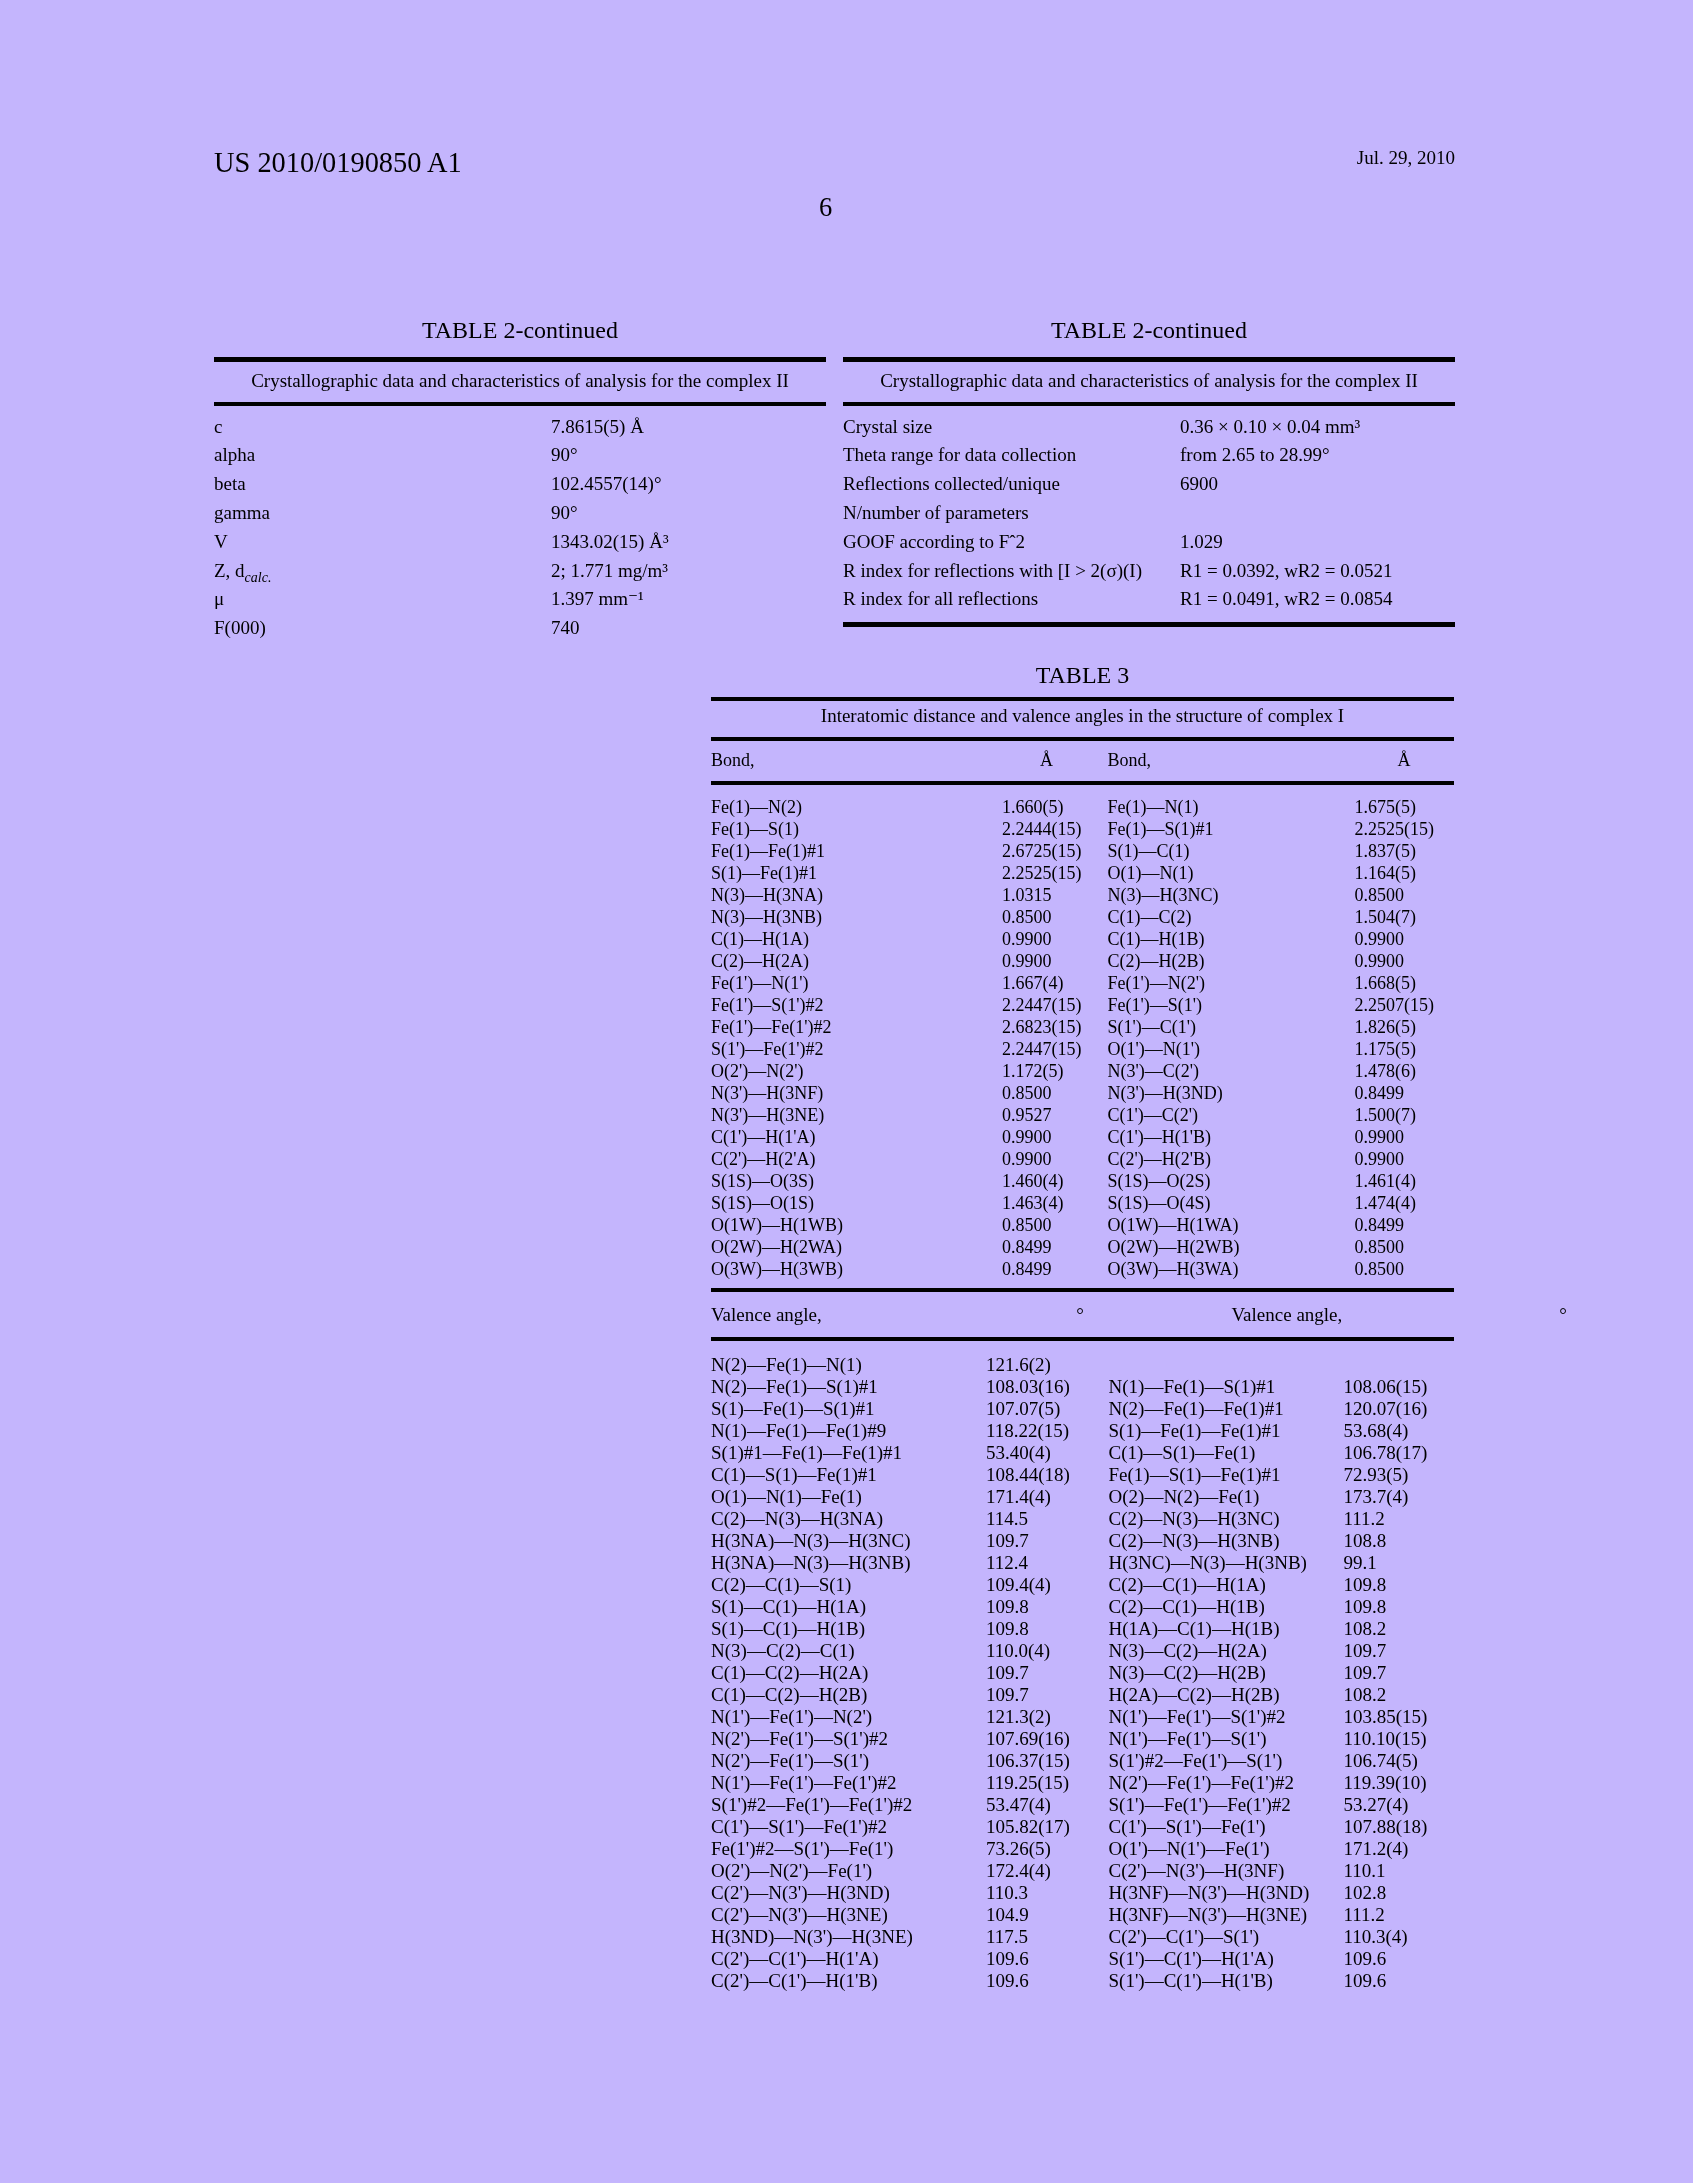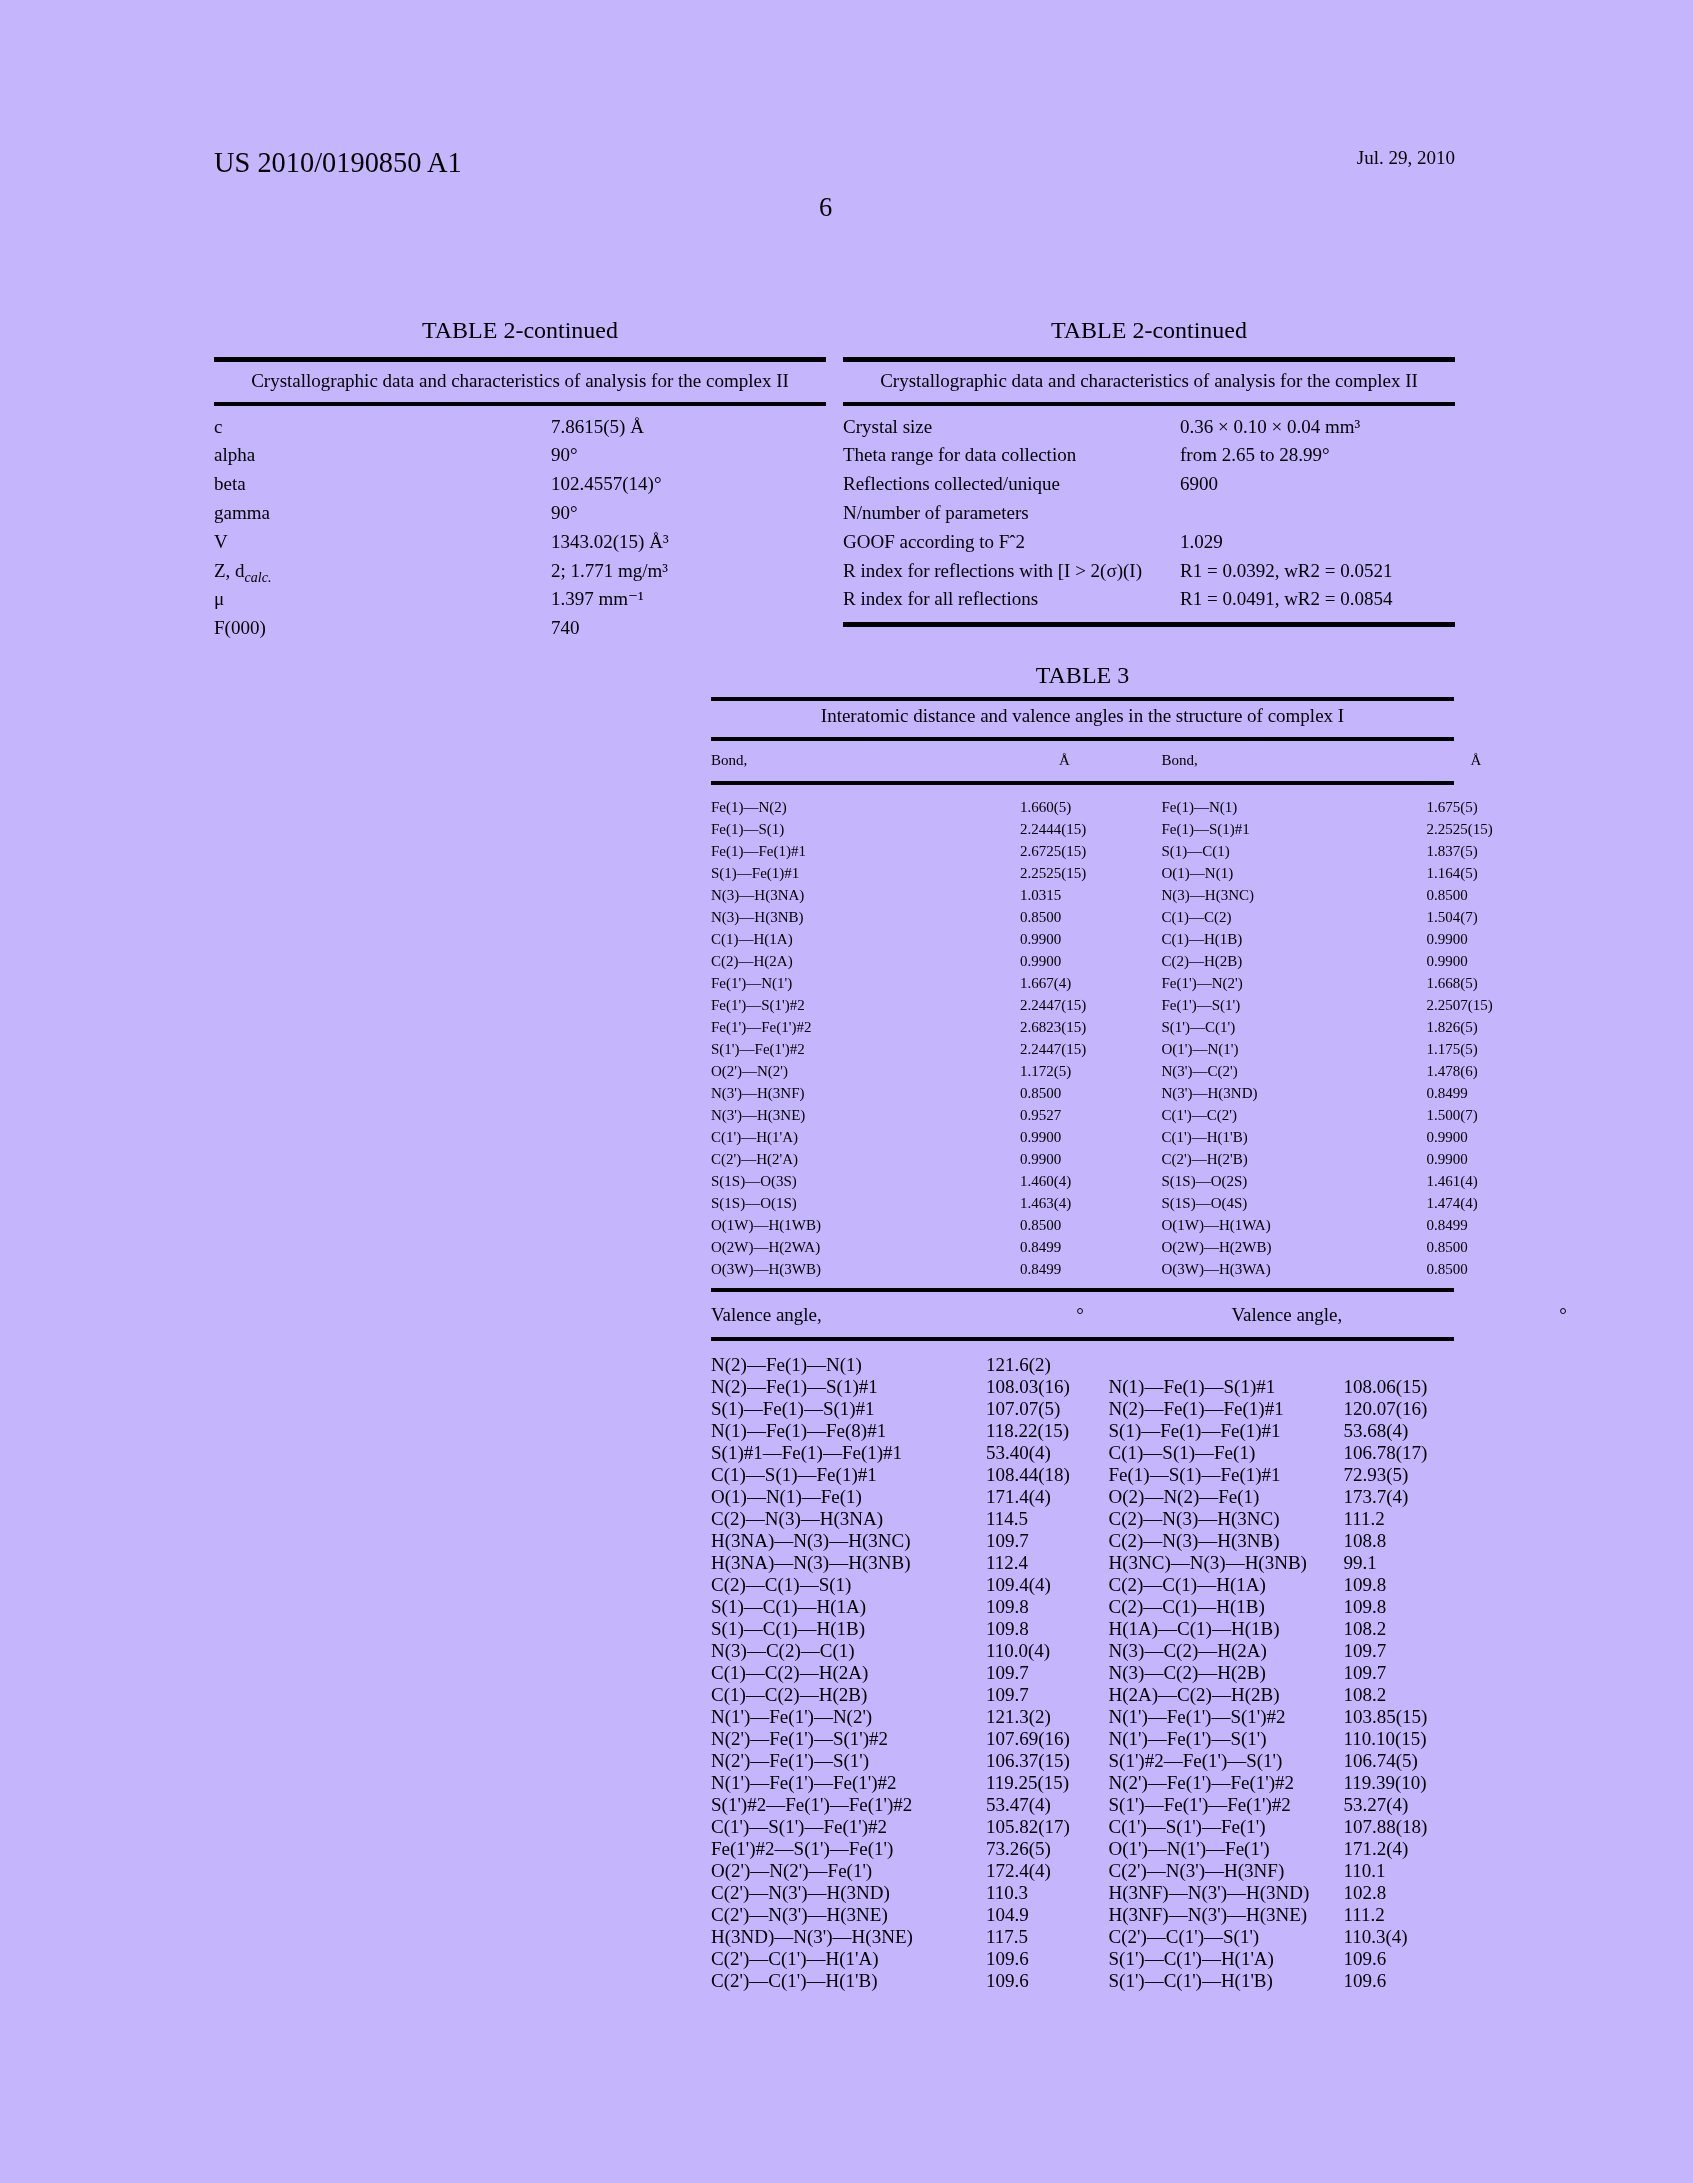--- a/index.html
+++ b/index.html
@@ -29,21 +29,21 @@
   .t2-row{display:grid;grid-template-columns:337px 1fr;font-size:19px;line-height:22px;}
   .t2-row .cell{white-space:nowrap;}
   .t2 .rule.r3{margin-top:5.3px;}
   .sub{font-size:14px;vertical-align:sub;font-style:italic;}
 
   
   .t3{position:absolute;left:711px;top:662px;width:743px;}
   .t3-title{font-size:24px;line-height:26.5px;text-align:center;}
   .t3 .rule6.ra{margin-top:8.6px;}
   .t3-subtitle{font-size:19px;line-height:22px;text-align:center;padding:4px 0 10px 0;}
-  .bond-grid{display:grid;grid-template-columns:291px 89px 16.5px 247px 99px;font-size:15px;line-height:22px;gap:18px;}
+  .bond-grid{display:grid;grid-template-columns:291px 89px 16.5px 247px 99px;font-size:18px;line-height:22px;}
   .angle-grid{display:grid;grid-template-columns:275px 106px 16.5px 235px 111px;font-size:19px;line-height:22px;}
   .t3 .cell{white-space:nowrap;}
   .t3 .val{text-align:left;}
   .t3 .unit{text-align:center;}
   .t3-header{margin-top:8px;}
   .t3 .rule6.rb{margin-top:10px;}
   .t3-bond-rows{margin-top:10.6px;}
   .t3 .rule6.rc{margin-top:8.6px;}
   .t3-angle-header{margin-top:12px;gap:41px;}
   .t3 .rule6.rd{margin-top:10.6px;}
@@ -378,21 +378,21 @@
 
         <div class="angle-grid">
           <div class="cell">S(1)—Fe(1)—S(1)#1</div>
           <div class="cell val">107.07(5)</div>
           <div class="cell"></div>
           <div class="cell">N(2)—Fe(1)—Fe(1)#1</div>
           <div class="cell val">120.07(16)</div>
         </div>
 
         <div class="angle-grid">
-          <div class="cell">N(1)—Fe(1)—Fe(8)#1</div>
+          <div class="cell">N(1)—Fe(1)—Fe(1)#9</div>
           <div class="cell val">118.22(15)</div>
           <div class="cell"></div>
           <div class="cell">S(1)—Fe(1)—Fe(1)#1</div>
           <div class="cell val">53.68(4)</div>
         </div>
 
         <div class="angle-grid">
           <div class="cell">S(1)#1—Fe(1)—Fe(1)#1</div>
           <div class="cell val">53.40(4)</div>
           <div class="cell"></div>

